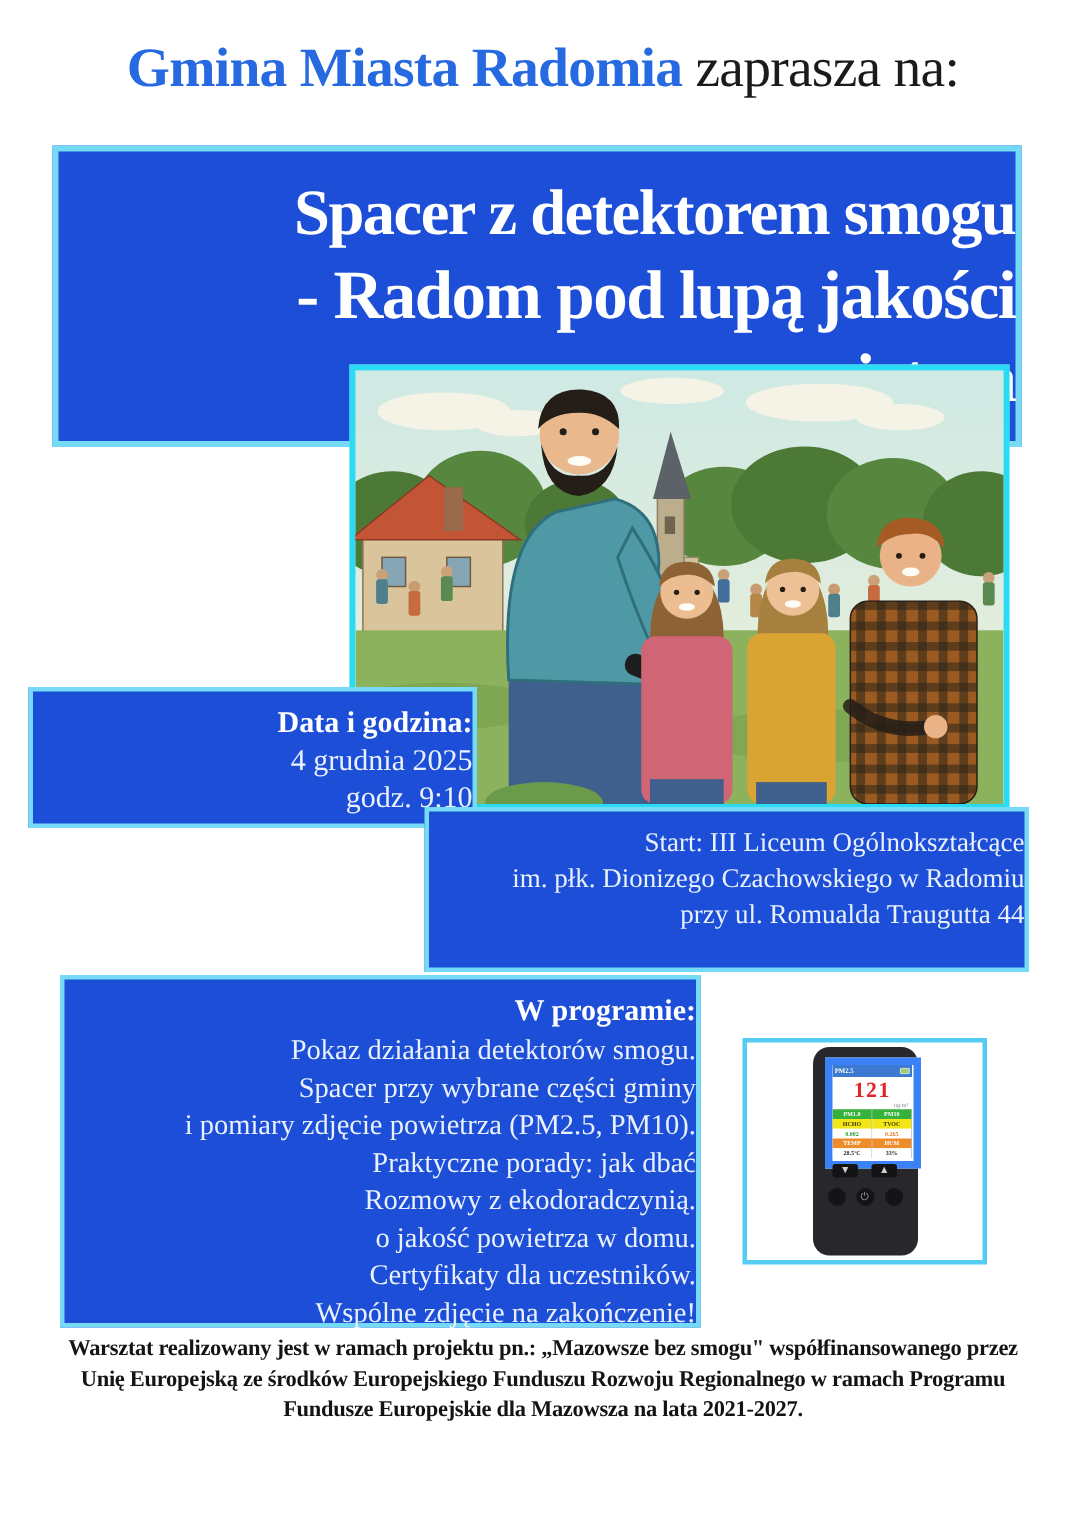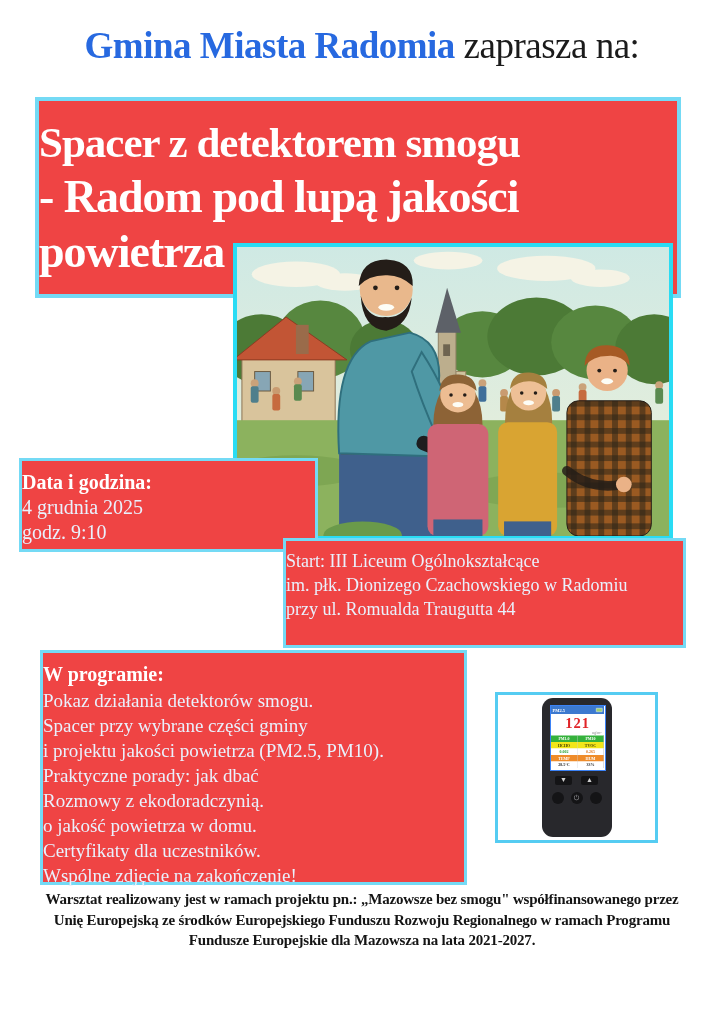--- a/index.html
+++ b/index.html
@@ -3,22 +3,22 @@
 <meta charset="utf-8">
 <style>
   html,body{margin:0;padding:0;background:#fff;}
   .poster{position:relative;width:724px;height:1024px;background:#ffffff;overflow:hidden;
           font-family:Liberation Serif, serif;}
   
   .header{position:absolute;top:24px;left:0;width:100%;text-align:center;font-size:37px;letter-spacing:-0.5px;}
   .header .hl{color:#2769e0;font-weight:bold;}
   .header .rest{color:#1b1b1b;font-weight:normal;}
   
-  .bluebox{position:absolute;background:#ef4444;border:4px solid #74daf5;box-sizing:border-box;
-           color:#ffffff;text-align:left;}
+  .bluebox{position:absolute;background:#1d4ed8;border:4px solid #74daf5;box-sizing:border-box;
+           color:#ffffff;text-align:right;}
   .bluebox .bb-head{font-weight:bold;color:#ffffff;}
   .bluebox .bb-line{color:#e9f1fd;}
   
   .title-box{left:35px;top:97px;width:646px;height:201px;z-index:1;padding-top:16px;}
   .title-line1{font-size:43px;font-weight:bold;letter-spacing:-1px;line-height:1.2;}
   .title-line2{font-size:46px;font-weight:bold;letter-spacing:-1px;line-height:1.2;}
   
   .photo{position:absolute;left:233px;top:243px;width:440px;height:297px;border:4px solid #29dcf4;
          box-sizing:border-box;z-index:2;background:#cde7da;}
   .photo svg{display:block;width:100%;height:100%;}
@@ -27,21 +27,21 @@
   
   .place-box{left:283px;top:538px;width:403px;height:110px;z-index:3;border-width:3px;padding-top:8px;font-size:18px;line-height:24px;}
   .place-box .bb-head{font-size:20px;}
   
   .program-box{left:40px;top:650px;width:427px;height:235px;z-index:2;border-width:3px;padding-top:8px;font-size:19px;line-height:25px;}
   .program-box .bb-head{font-size:20px;line-height:27px;}
   
   .detector-box{position:absolute;left:495px;top:692px;width:163px;height:151px;background:#ffffff;
                 border:3px solid #55ccf2;box-sizing:border-box;z-index:2;}
   .device{position:relative;width:70px;height:139px;margin:3px auto 0;background:#28282c;border-radius:11px;}
-  .device .screen{position:absolute;left:8px;top:7px;width:54px;height:64px;background:#fff;overflow:hidden;border:1px solid #3b82f6;}
+  .device .screen{position:absolute;left:8px;top:7px;width:54px;height:64px;background:#fff;overflow:hidden;border:5px solid #3b82f6;}
   .scr-in{width:106px;height:126px;transform:scale(0.5);transform-origin:0 0;}
   .scr-top{height:16px;background:#3c79cf;color:#fff;font-size:9px;font-weight:bold;display:flex;align-items:center;justify-content:space-between;padding:0 3px;}
   .batt{display:inline-block;width:11px;height:6px;border:1px solid #e8f0ff;border-radius:1px;background:#9fd06a;}
   .scr-val{height:34px;color:#e02428;font-weight:bold;font-size:29px;line-height:34px;text-align:center;letter-spacing:2px;}
   .scr-unit{height:9px;font-size:8px;color:#888;text-align:right;padding-right:5px;line-height:8px;}
   .scr-grid{display:grid;grid-template-columns:1fr 1fr;}
   .scr-grid span{height:13px;line-height:13px;font-size:8px;text-align:center;border-right:1px solid #bbb;overflow:hidden;}
   .rg span{background:#35b23c;color:#fff;font-weight:bold;}
   .ry span{background:#f2e619;color:#423c00;font-weight:bold;}
   .rv1 span{background:#fff;font-weight:bold;}
@@ -237,21 +237,21 @@
   <div class="bluebox place-box">
     <div class="bb-line">Start: III Liceum Ogólnokształcące</div>
     <div class="bb-line">im. płk. Dionizego Czachowskiego w Radomiu</div>
     <div class="bb-line">przy ul. Romualda Traugutta 44</div>
   </div>
 
   <div class="bluebox program-box">
     <div class="bb-head">W programie:</div>
     <div class="bb-line">Pokaz działania detektorów smogu.</div>
     <div class="bb-line">Spacer przy wybrane części gminy</div>
-    <div class="bb-line">i projektu jakości powietrza (PM2.5, PM10).</div>
+    <div class="bb-line">i pomiary zdjęcie powietrza (PM2.5, PM10).</div>
     <div class="bb-line">Praktyczne porady: jak dbać</div>
     <div class="bb-line">Rozmowy z ekodoradczynią.</div>
     <div class="bb-line">o jakość powietrza w domu.</div>
     <div class="bb-line">Certyfikaty dla uczestników.</div>
     <div class="bb-line">Wspólne zdjęcie na zakończenie!</div>
   </div>
 
   <div class="detector-box">
     <div class="device">
       <div class="screen">

